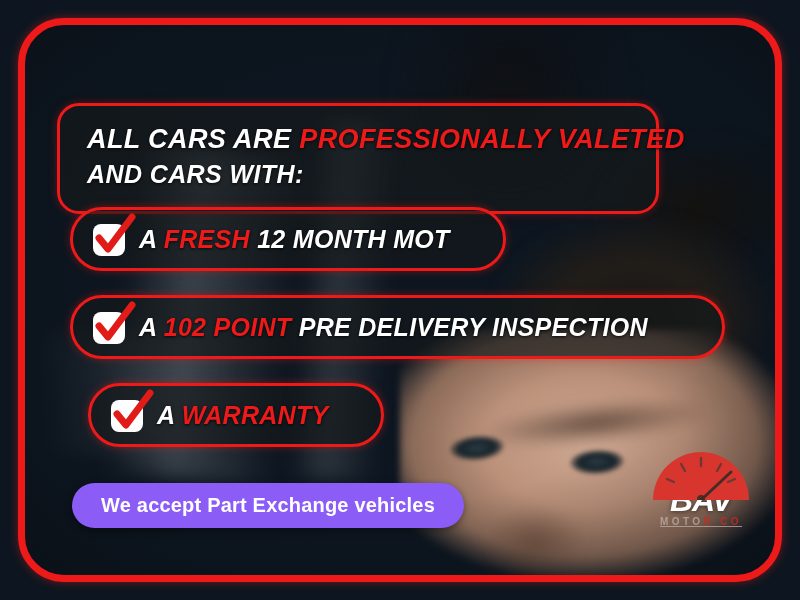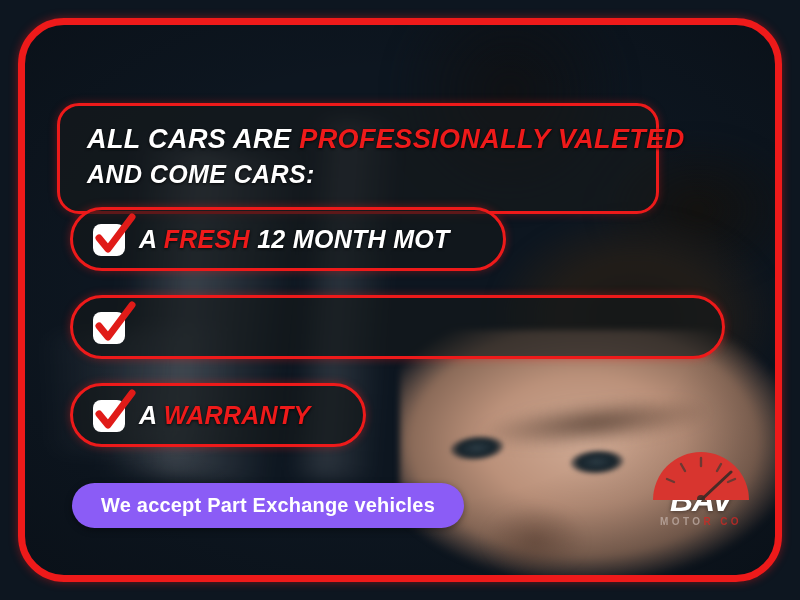--- a/index.html
+++ b/index.html
@@ -174,21 +174,21 @@
     border: 3px solid #ee1a1a;
     border-radius: 34px;
     background: rgba(20,24,26,.66);
     box-shadow: 0 0 9px rgba(238,26,26,.40);
     display: flex;
     align-items: center;
     padding: 0 22px 0 20px;
   }
   .pill.p1 { left: 70px; top: 207px; width: 436px; }
   .pill.p2 { left: 70px; top: 295px; width: 655px; }
-  .pill.p3 { left: 70px; top: 383px; width: 296px; }
+  .pill.p3 { left: 88px; top: 383px; width: 296px; }
 
   .pill-text {
     font-size: 25px;
     font-weight: 600;
     font-style: italic;
     letter-spacing: .3px;
     color: #ffffff;
     white-space: nowrap;
     text-shadow: 0 1px 3px rgba(0,0,0,.8);
     margin-left: 12px;
@@ -254,20 +254,21 @@
     line-height: .86;
     margin-top: -13px;
     text-shadow: 0 1px 4px rgba(0,0,0,.5);
   }
   .logo .sub {
     font-size: 10px;
     font-weight: 600;
     letter-spacing: 3.4px;
     color: rgba(196,178,170,.72);
     margin-top: 1px;
+    text-decoration: underline;
   }
   .logo .sub .red { color: rgba(206,40,36,.78); }
 </style>
 </head>
 <body>
 
 <div id="stage">
 
   <div class="photo-clip">
     <div class="photo-layer">
@@ -288,40 +289,41 @@
   </div>
 
   <div class="outer-frame"></div>
 
   <div class="content">
 
     <div class="header-box">
       <div class="headline">
         <span>ALL CARS ARE </span><span class="accent">PROFESSIONALLY VALETED</span>
       </div>
-      <div class="headline-2">AND COME CARS:</div>
+      <div class="headline-2">AND CARS WITH:</div>
     </div>
 
     <div class="pill p1">
       <span class="checkbox">
         <span class="box"></span>
         <svg viewBox="0 0 42 44">
           <path d="M7 23 L16 34 L40 2" fill="none" stroke="#e01b18" stroke-width="7" stroke-linecap="round" stroke-linejoin="round"></path>
         </svg>
       </span>
       <span class="pill-text"><span>A </span><span class="accent">FRESH</span><span> 12 MONTH MOT</span></span>
     </div>
 
     <div class="pill p2">
       <span class="checkbox">
         <span class="box"></span>
         <svg viewBox="0 0 42 44">
           <path d="M7 23 L16 34 L40 2" fill="none" stroke="#e01b18" stroke-width="7" stroke-linecap="round" stroke-linejoin="round"></path>
         </svg>
       </span>
+      <span class="pill-text"><span>A </span><span class="accent">102 POINT</span><span> PRE DELIVERY INSPECTION</span></span>
     </div>
 
     <div class="pill p3">
       <span class="checkbox">
         <span class="box"></span>
         <svg viewBox="0 0 42 44">
           <path d="M7 23 L16 34 L40 2" fill="none" stroke="#e01b18" stroke-width="7" stroke-linecap="round" stroke-linejoin="round"></path>
         </svg>
       </span>
       <span class="pill-text"><span>A </span><span class="accent">WARRANTY</span><span></span></span>

